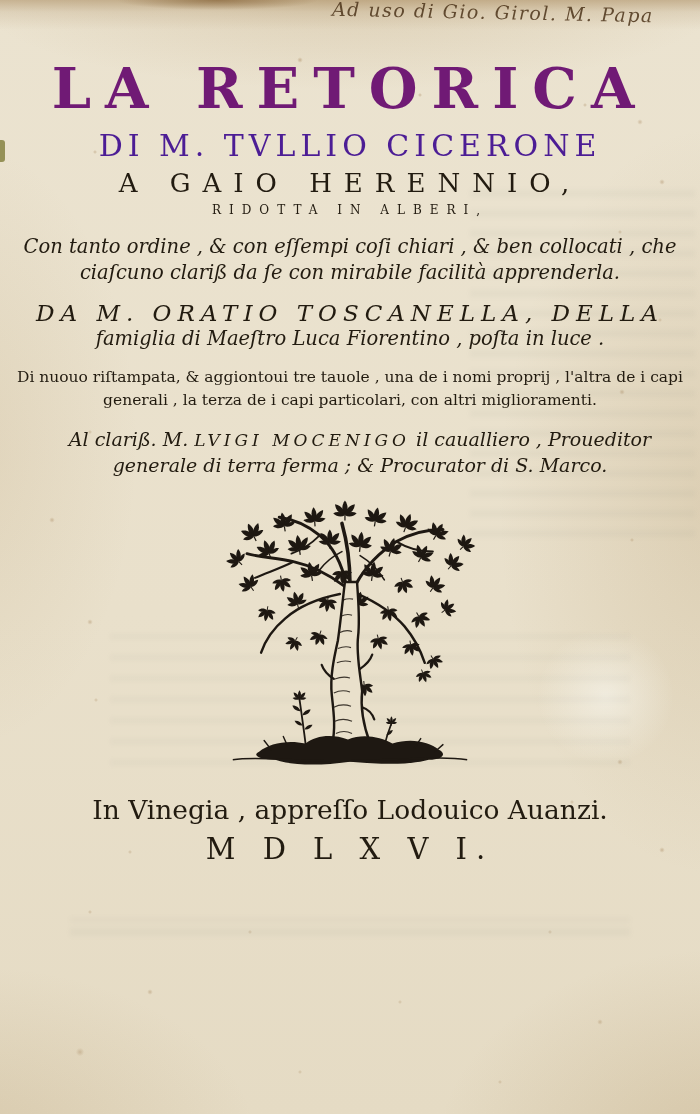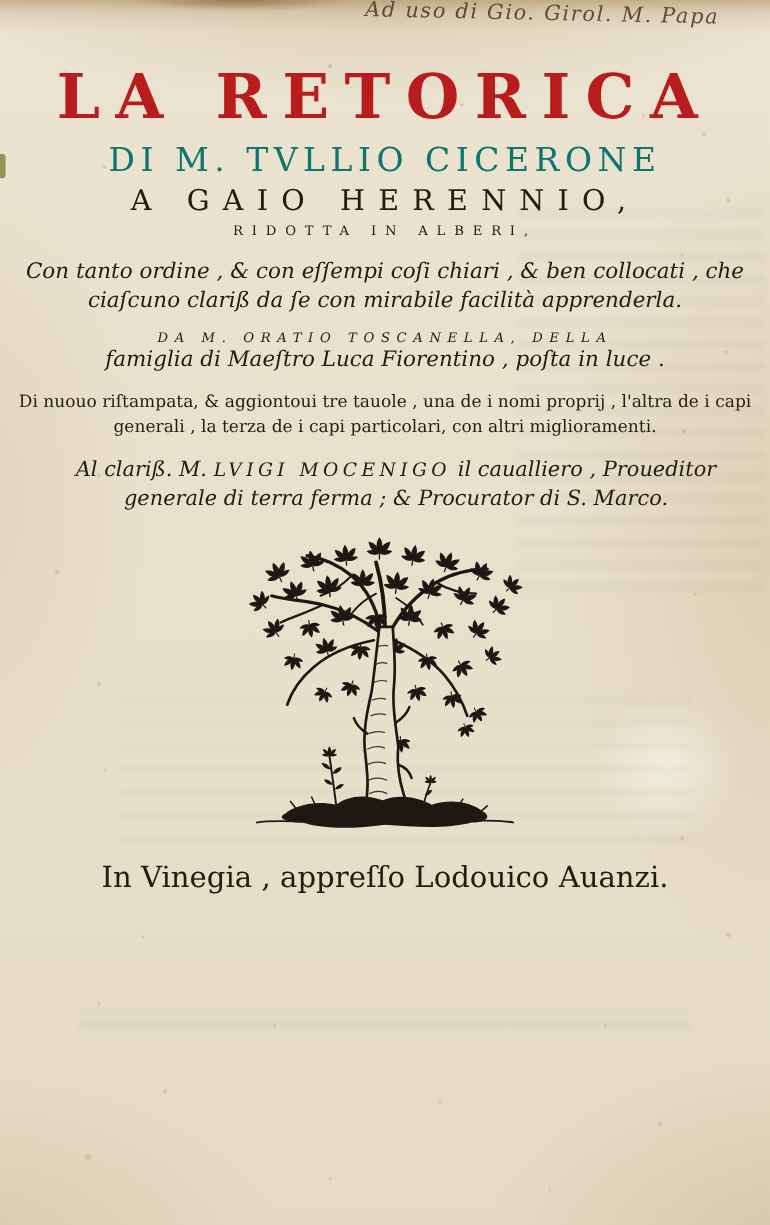--- a/index.html
+++ b/index.html
@@ -63,26 +63,26 @@
   .edge-mark{position:absolute;left:0;top:140px;width:5px;height:22px;
     background:#78762f;opacity:.75;border-radius:0 3px 3px 0;}
 
   .content{position:absolute;inset:0;text-align:center;}
   .handwriting{
     position:absolute;top:1px;right:46px;
     font-style:italic;font-size:19px;color:#51391f;opacity:.88;
     transform:rotate(1.2deg);letter-spacing:1.5px;white-space:nowrap;
   }
   .main-title{margin-top:60px;font-size:56px;line-height:1;
-    letter-spacing:14px;font-weight:bold;color:#b91c1c;}
-  .subtitle-1{margin-top:12px;font-size:30px;letter-spacing:5px;color:#0f766e;}
+    letter-spacing:14px;font-weight:bold;color:#701a75;}
+  .subtitle-1{margin-top:12px;font-size:30px;letter-spacing:5px;color:#4c1d95;}
   .subtitle-2{margin-top:5px;font-size:26px;letter-spacing:12px;}
   .subtitle-3{margin-top:5px;font-size:12px;letter-spacing:8px;}
   .blurb{margin-top:17px;font-style:italic;font-size:19.5px;line-height:1.32;}
-  .editor-caps{margin-top:15px;font-style:italic;font-size:12px;letter-spacing:6px;}
+  .editor-caps{margin-top:15px;font-style:italic;font-size:23px;letter-spacing:6px;}
   .editor-line2{margin-top:1px;font-style:italic;font-size:19.5px;}
   .edition{margin-top:16px;font-size:15.5px;line-height:1.45;}
   .dedication{margin-top:16px;font-style:italic;font-size:19px;line-height:1.35;margin-left:20px;}
   .dedication .name-caps{font-size:17px;letter-spacing:4px;}
   .privilege{margin-top:24px;font-size:18px;letter-spacing:8.5px;font-weight:bold;}
   .device-wrap{margin-top:12px;height:295px;}
   .imprint{margin-top:8px;font-size:26.5px;}
   .year{margin-top:7px;font-size:29px;letter-spacing:9px;font-weight:500;}
 </style>
 </head>
@@ -245,14 +245,15 @@
         <path d="M72,256 l-7,-9"></path>
           <path d="M88,252 l-4,-9"></path>
         <path d="M214,254 l6,-9"></path>
           <path d="M234,258 l8,-7"></path>
       </g>
     </svg>
   </div>
 
   <div class="imprint">In Vinegia , appreſſo Lodouico Auanzi.</div>
 
+  <div class="year">M D L X V I.</div>
 
 </div>
 
 </body></html>

